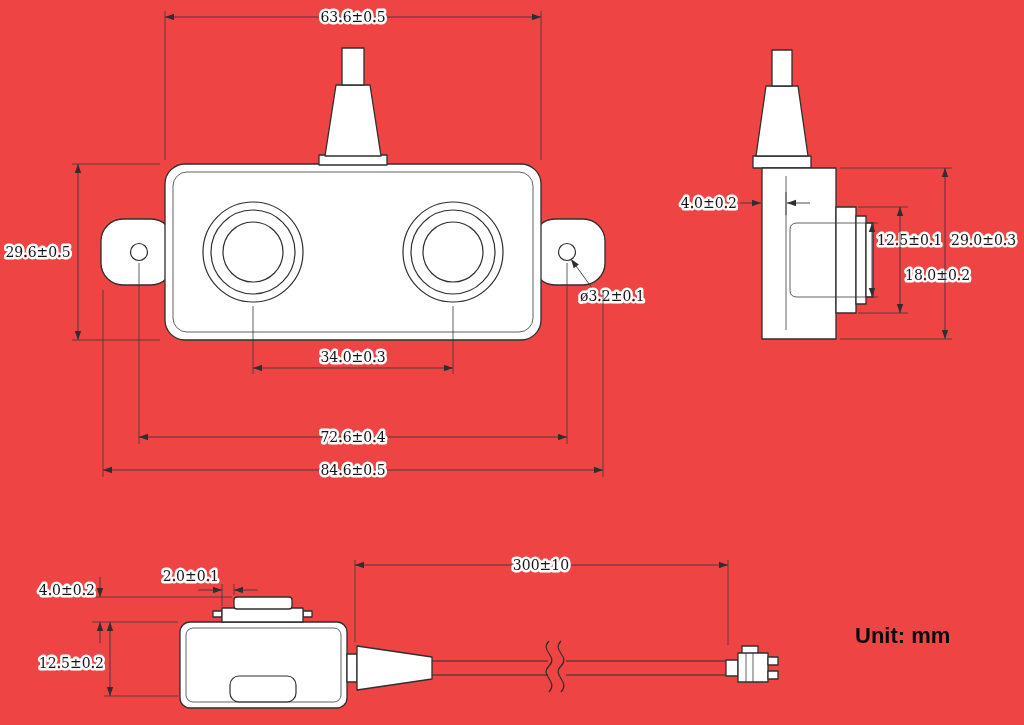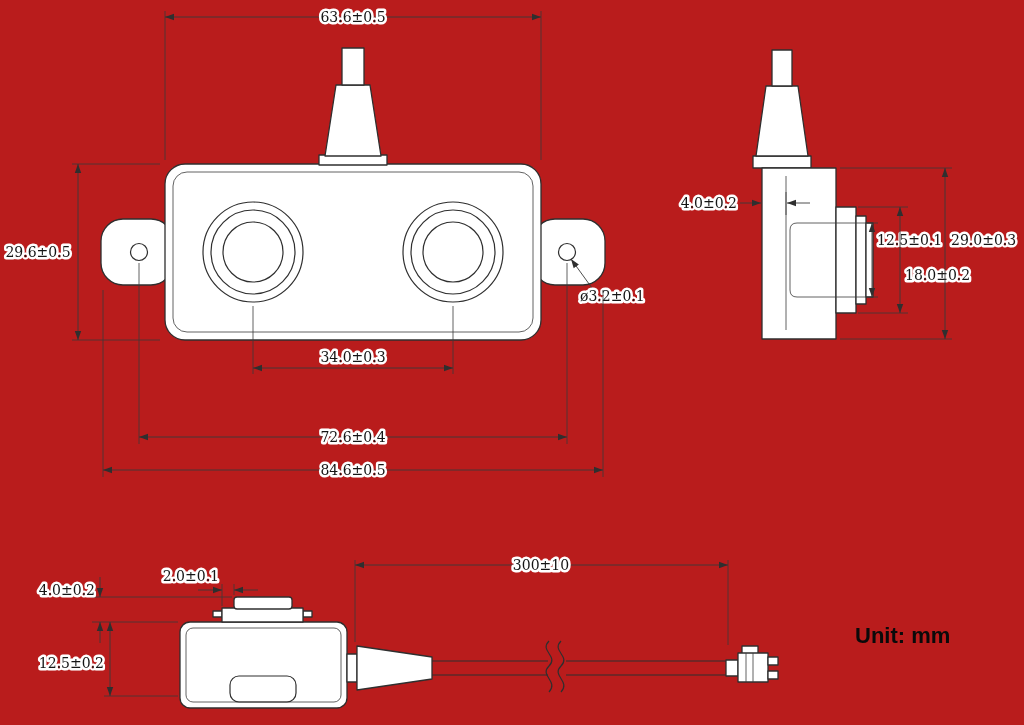--- a/index.html
+++ b/index.html
@@ -1,16 +1,16 @@
 <!DOCTYPE html>
 <html><head>
 <meta charset="utf-8">
 <style>
   html, body { margin: 0; padding: 0; background: #ffffff; }
-  .canvas { width: 1024px; height: 725px; background: #b91c1c; position: relative; overflow: hidden; }
+  .canvas { width: 1024px; height: 725px; background: #ef4444; position: relative; overflow: hidden; }
   svg { display: block; }
   
   .ol  { fill: #ffffff; stroke: #2f2f2f; stroke-width: 1.3; stroke-linejoin: round; }
   .ol2 { fill: none;    stroke: #2f2f2f; stroke-width: 1.2; stroke-linejoin: round; }
   .thin{ fill: none;    stroke: #3a3a3a; stroke-width: 0.8; }
   .dimline { fill: none; stroke: #3a3a3a; stroke-width: 0.9; }
   text.dim {
     font-family: "DejaVu Serif", serif;
     font-size: 14px;
     fill: #151515;

